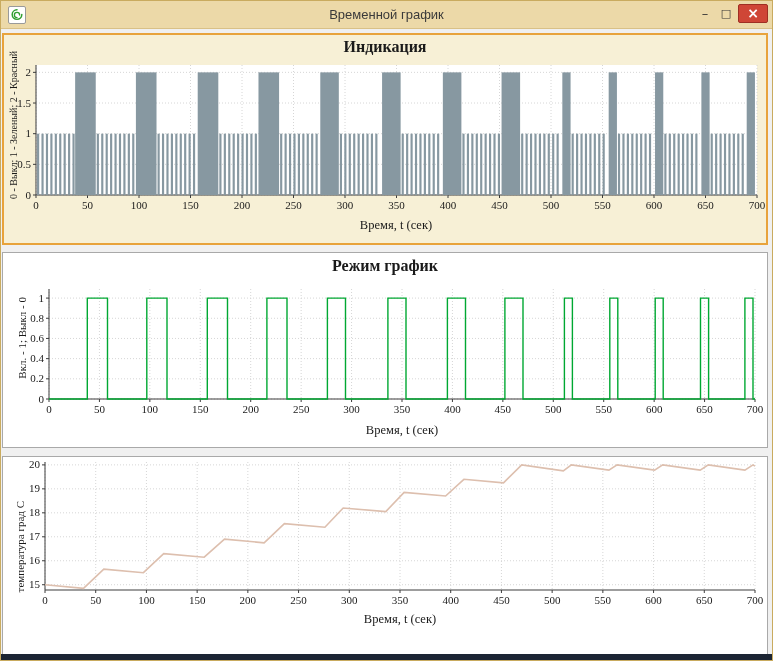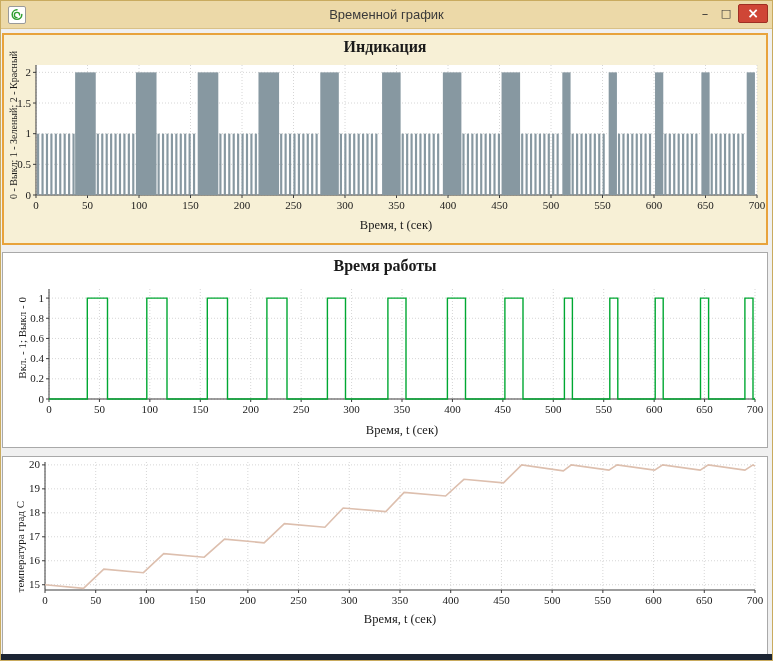--- a/index.html
+++ b/index.html
@@ -248,21 +248,21 @@
         <rect x="719.94" y="76.68" width="2.16" height="61.32" fill="#8798a1"></rect>
         <rect x="724.37" y="76.68" width="2.16" height="61.32" fill="#8798a1"></rect>
         <rect x="728.79" y="76.68" width="2.16" height="61.32" fill="#8798a1"></rect>
         <rect x="733.22" y="76.68" width="2.16" height="61.32" fill="#8798a1"></rect>
         <rect x="737.65" y="76.68" width="2.16" height="61.32" fill="#8798a1"></rect>
         <rect x="742.70" y="15.36" width="8.24" height="122.64" fill="#8798a1"></rect>
       </svg>
   </section>
 
   <section class="panel panel2">
-    <h2 class="chart-title">Время работы</h2>
+    <h2 class="chart-title">Режим график</h2>
     <div class="ylabel yl2">Вкл. - 1; Выкл - 0</div>
     <svg class="chart" width="764" height="170" viewBox="0 0 764 170">
       <text class="xlabel" x="399" y="157">Время, t (сек)</text>
     <rect x="46" y="12" width="706" height="110" fill="#ffffff"></rect>
         <line x1="46" y1="12" x2="46" y2="122" stroke="#d6d6d6" stroke-dasharray="1 2"></line>
         <line x1="46" y1="122" x2="46" y2="125" stroke="#3c3c3c"></line>
         <text x="46" y="136" text-anchor="middle" class="tick">0</text>
         <line x1="96.42857142857142" y1="12" x2="96.42857142857142" y2="122" stroke="#d6d6d6" stroke-dasharray="1 2"></line>
         <line x1="96.42857142857142" y1="122" x2="96.42857142857142" y2="125" stroke="#3c3c3c"></line>
         <text x="96.42857142857142" y="136" text-anchor="middle" class="tick">50</text>

